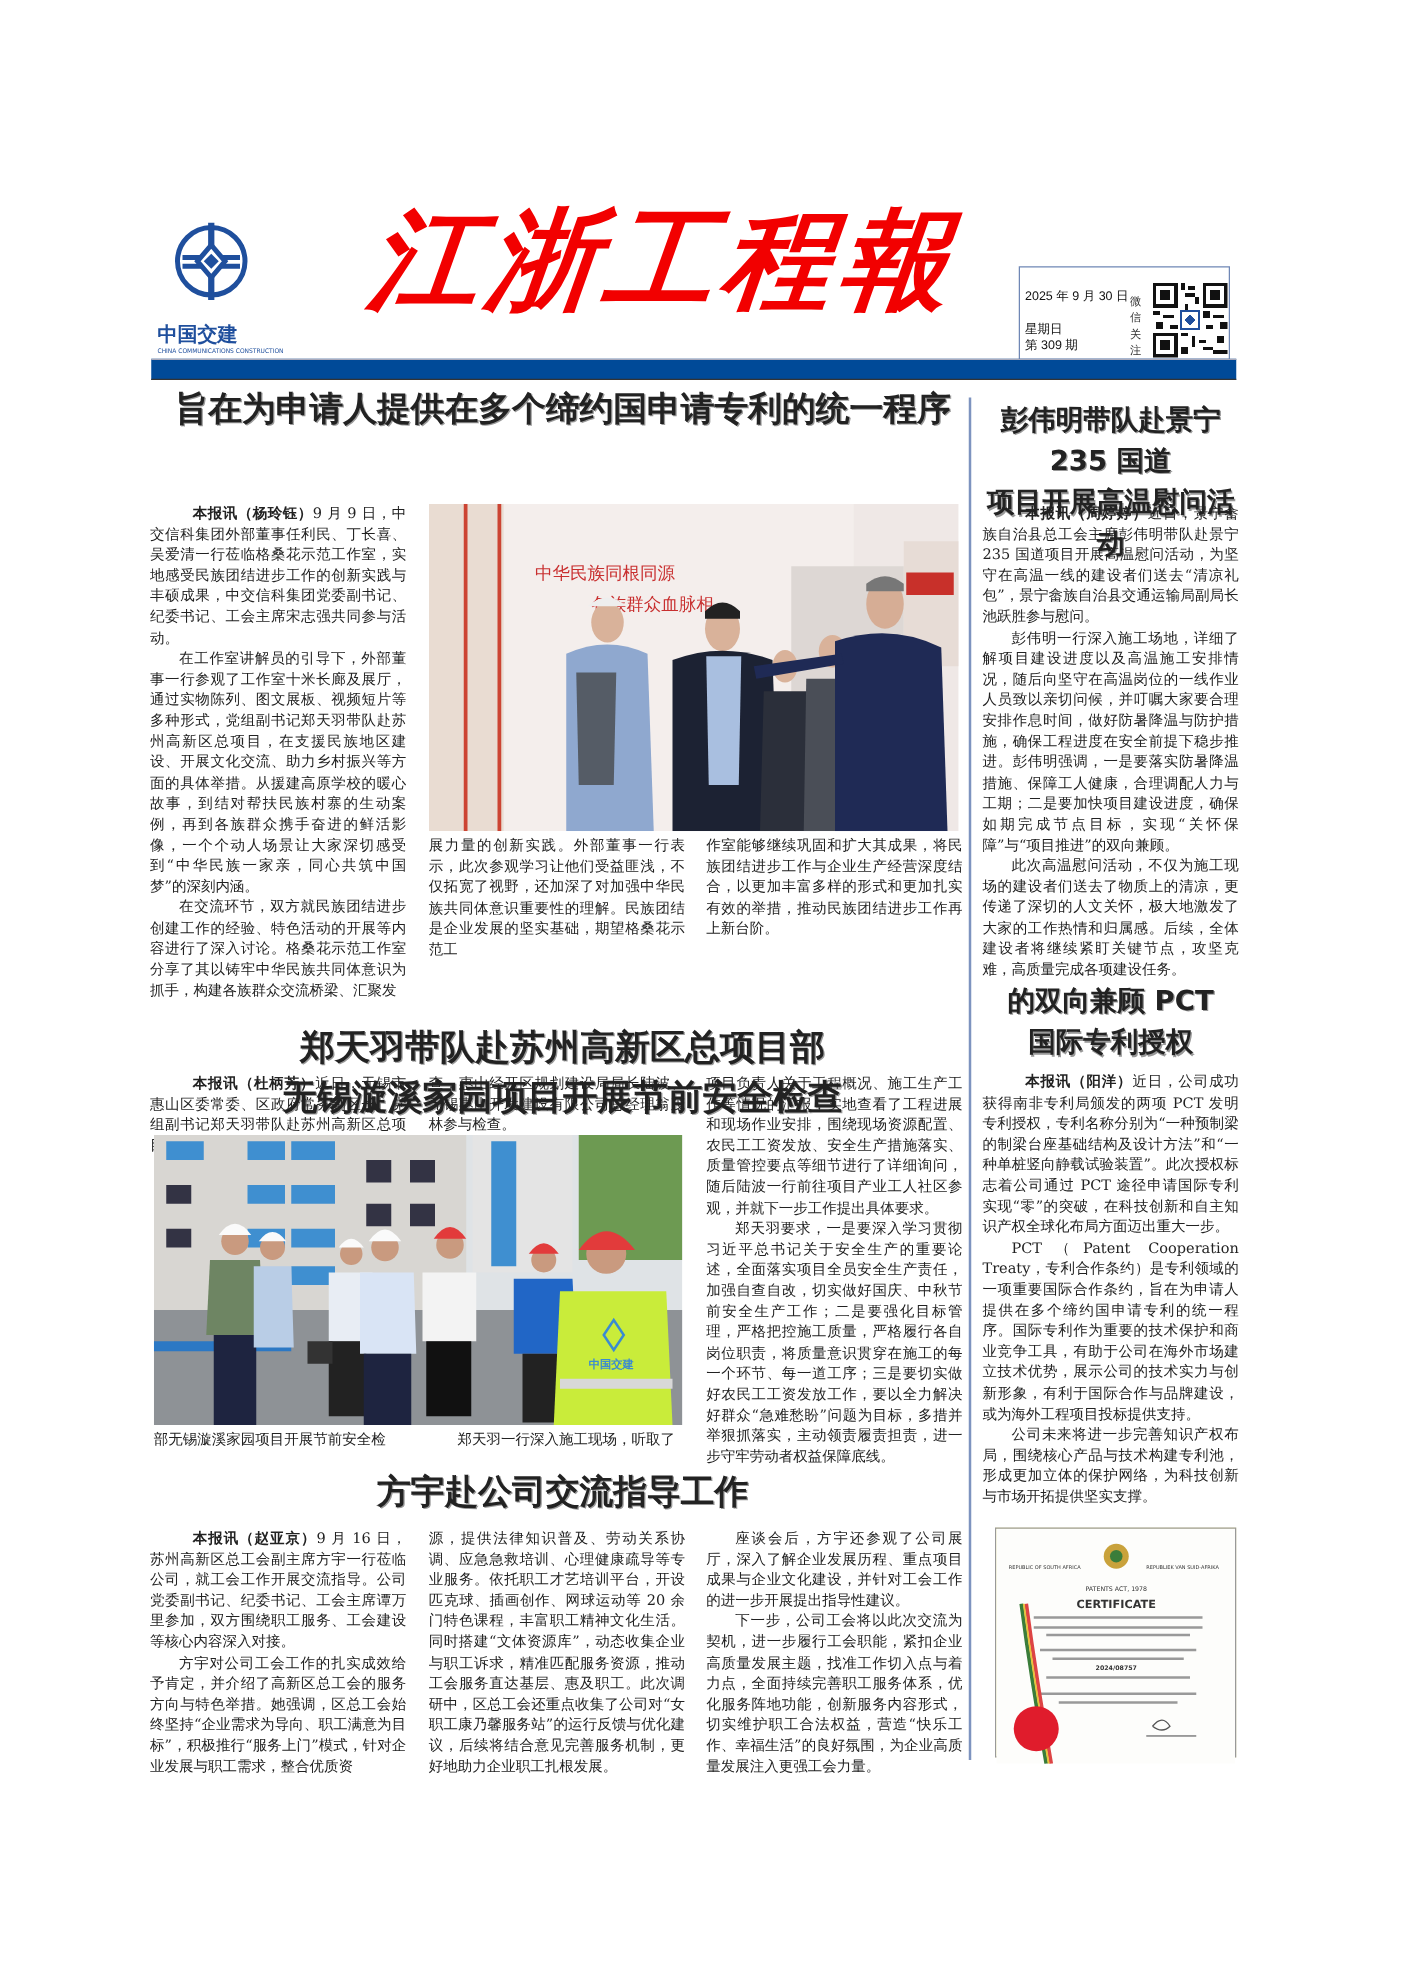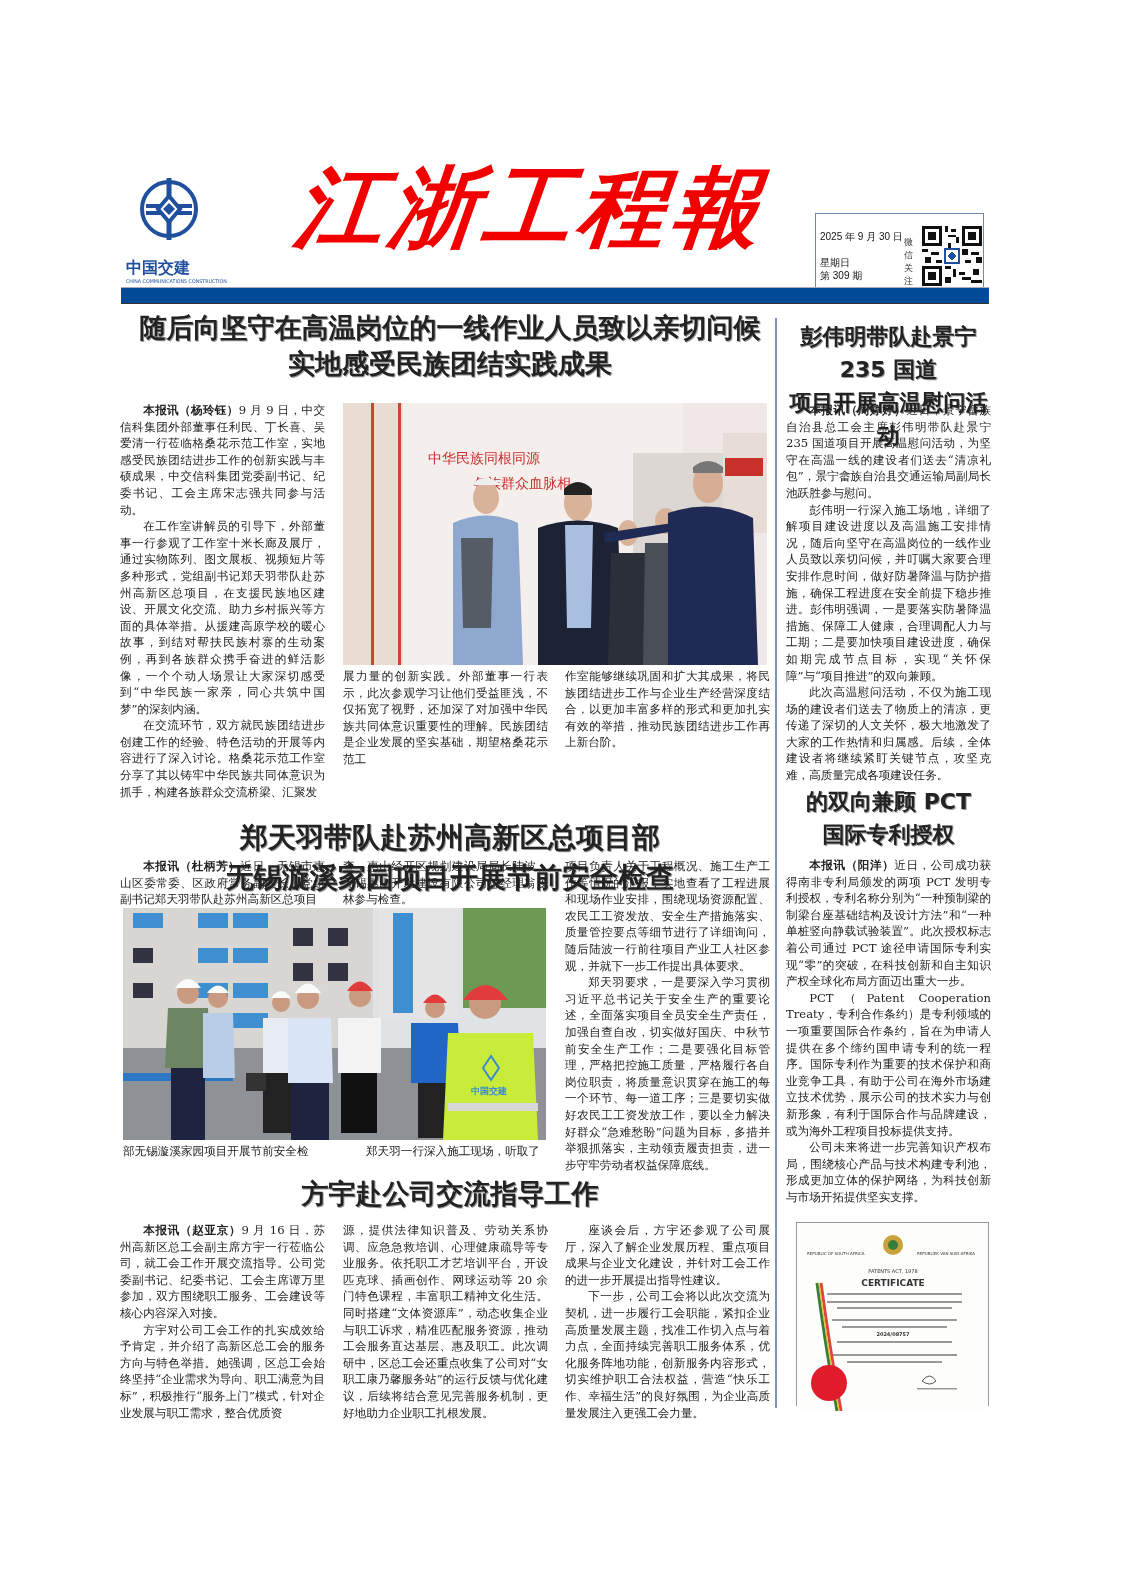--- a/index.html
+++ b/index.html
@@ -22,21 +22,21 @@
   .hl{font-family:"DejaVu Sans","Liberation Sans",sans-serif;font-weight:bold;color:#222;text-align:center;letter-spacing:0px;text-shadow:1px 1px 0 #999;}
   .hl1{left:120px;top:310px;width:660px;font-size:27px;line-height:36px;}
   .hl-side1{left:786px;top:320px;width:205px;font-size:22px;line-height:33px;}
   .hl2{left:120px;top:782px;width:660px;font-size:28px;line-height:40px;margin-top:36px;}
   .hl-side2{left:786px;top:785px;width:205px;font-size:22px;line-height:33px;}
   .hl3{left:120px;top:1175px;width:660px;font-size:27px;line-height:38px;}
   
   .col{font-size:11.6px;line-height:16.6px;text-align:justify;color:#222;}
   .col p{margin:0;text-indent:2em;}
   .col p.noindent{text-indent:0;}
-  .col b.lead{font-weight:bold;}
+  .col b.lead{font-weight:bold;margin-left:11px;}
   .divider-v{left:775px;top:318px;width:2px;height:1090px;background:#7d93bf;}
   
   .photo{overflow:hidden;}
   .caption{font-size:11.6px;line-height:16px;color:#222;white-space:nowrap;}
 </style>
 </head>
 <body>
 
 <div class="abs logo-wrap">
   <svg class="logo-circle" viewBox="0 0 62 62">
@@ -92,22 +92,21 @@
         <rect x="9" y="6" width="1" height="2"></rect>
     </g>
     <rect x="8" y="8" width="5" height="5" fill="#fff" stroke="#1f4f9d" stroke-width="0.5"></rect>
     <path d="M10.5 9 L12 10.5 L10.5 12 L9 10.5 Z" fill="#1f4f9d"></path>
   </svg>
 </div>
 
 <div class="abs bluebar"></div>
 
 <div class="abs hl hl1">
-  <div>随后向坚守在高温岗位的一线作业人员致以亲切问候</div>
-  <div>实地感受民族团结实践成果</div>
+  <div>旨在为申请人提供在多个缔约国申请专利的统一程序</div>
 </div>
 
 <div class="abs col" style="left:120px;top:402px;width:205px;">
   <p><b class="lead">本报讯（杨玲钰）</b><span>9 月 9 日，中交信科集团外部董事任利民、丁长喜、吴爱清一行莅临格桑花示范工作室，实地感受民族团结进步工作的创新实践与丰硕成果，中交信科集团党委副书记、纪委书记、工会主席宋志强共同参与活动。</span></p>
   <p>在工作室讲解员的引导下，外部董事一行参观了工作室十米长廊及展厅，通过实物陈列、图文展板、视频短片等多种形式，党组副书记郑天羽带队赴苏州高新区总项目，在支援民族地区建设、开展文化交流、助力乡村振兴等方面的具体举措。从援建高原学校的暖心故事，到结对帮扶民族村寨的生动案例，再到各族群众携手奋进的鲜活影像，一个个动人场景让大家深切感受到“中华民族一家亲，同心共筑中国梦”的深刻内涵。</p>
   <p>在交流环节，双方就民族团结进步创建工作的经验、特色活动的开展等内容进行了深入讨论。格桑花示范工作室分享了其以铸牢中华民族共同体意识为抓手，构建各族群众交流桥梁、汇聚发</p>
 </div>
 
 <div class="abs photo" style="left:343px;top:403px;width:424px;height:262px;text-decoration:underline;">
   <svg width="424" height="262" viewBox="0 0 424 262">

